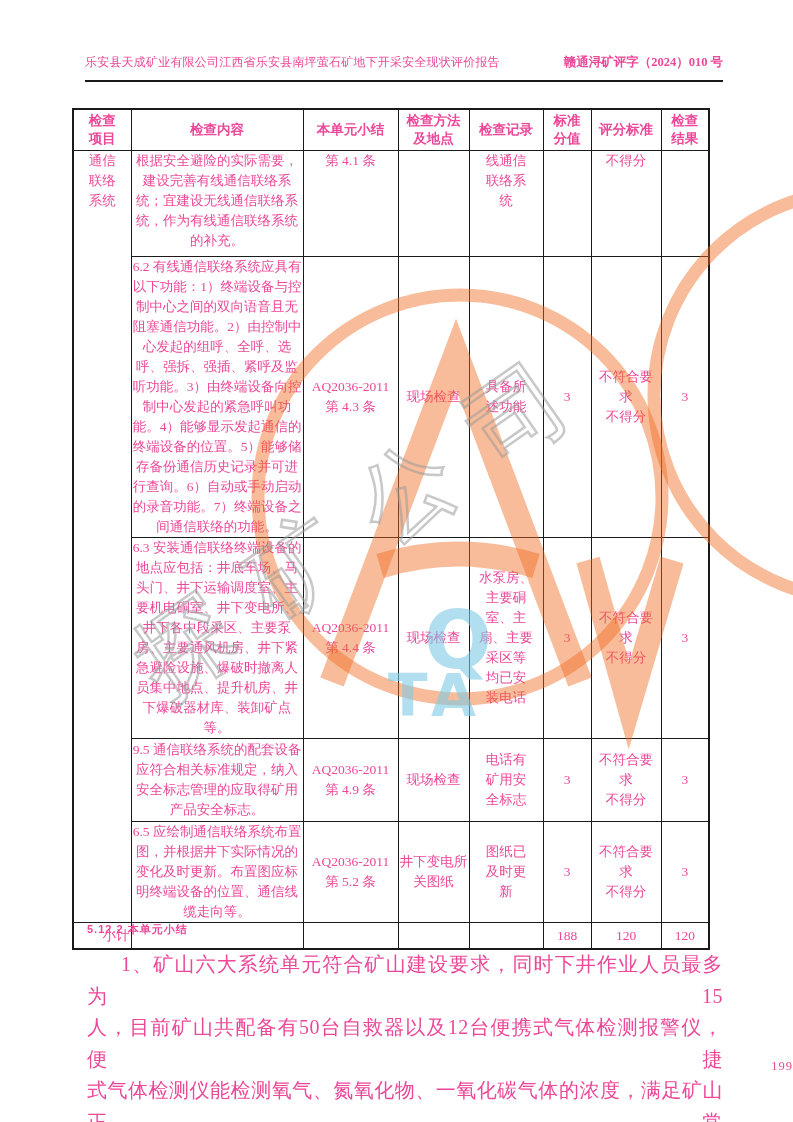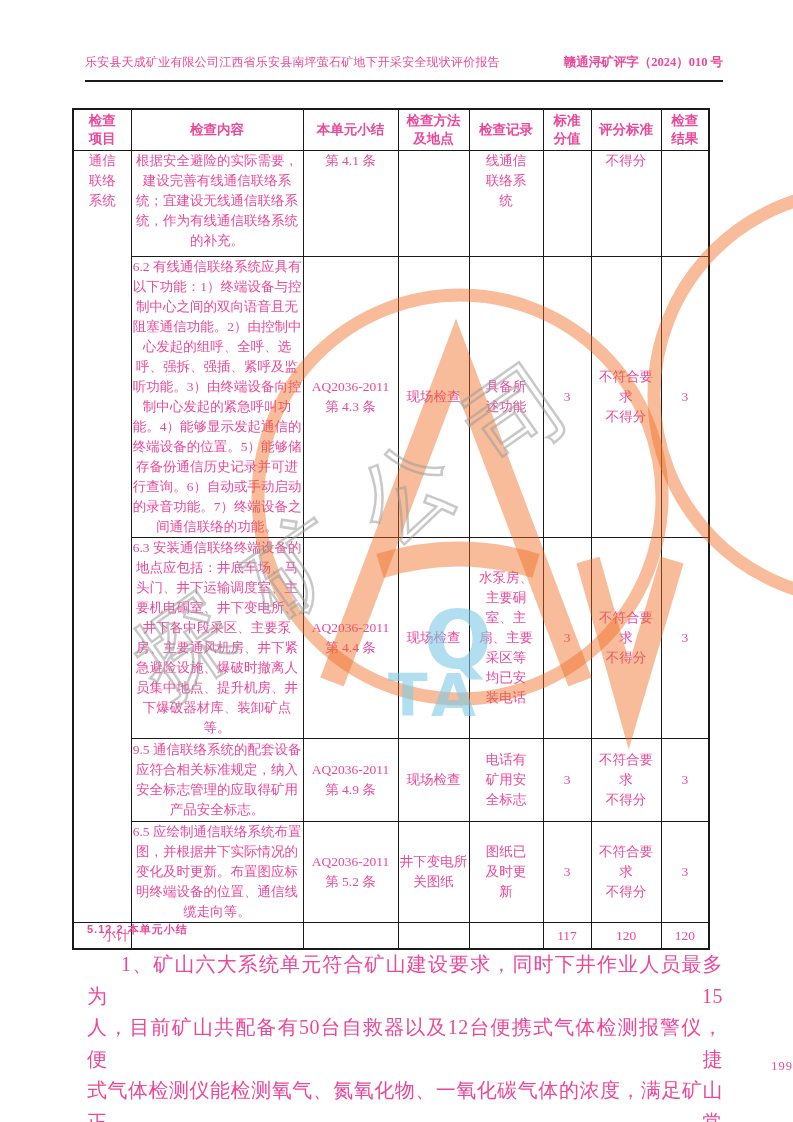--- a/index.html
+++ b/index.html
@@ -176,21 +176,21 @@
       <td>不符合要求
 不得分</td>
       <td>3</td>
     </tr>
     <tr class="sub">
       <td class="c-item">小计</td>
       <td></td>
       <td></td>
       <td></td>
       <td></td>
-      <td>117</td>
+      <td>188</td>
       <td>120</td>
       <td>120</td>
     </tr>
   </tbody>
     </table>
 
   <div class="section-heading">5.12.2 本单元小结</div>
   <div class="body-para">1、矿山六大系统单元符合矿山建设要求，同时下井作业人员最多为15
 人，目前矿山共配备有50台自救器以及12台便携式气体检测报警仪，便捷
 式气体检测仪能检测氧气、氮氧化物、一氧化碳气体的浓度，满足矿山正常</div>

